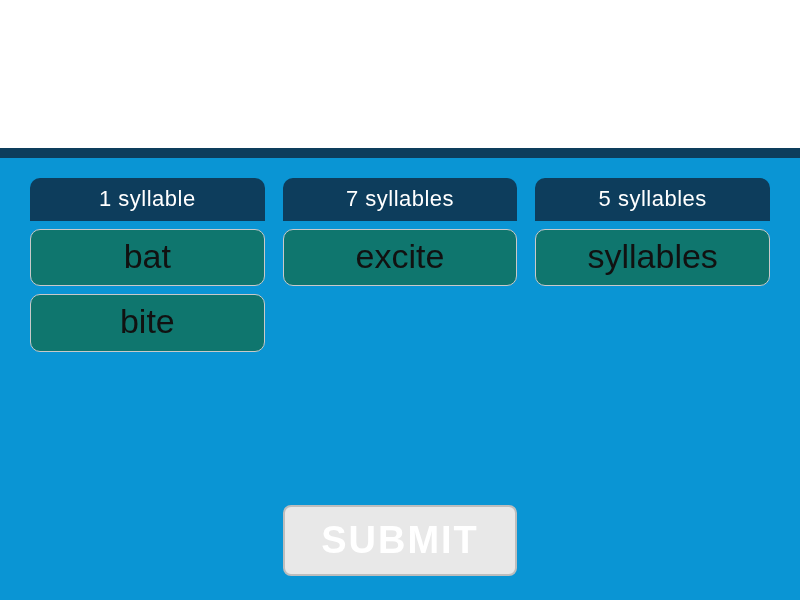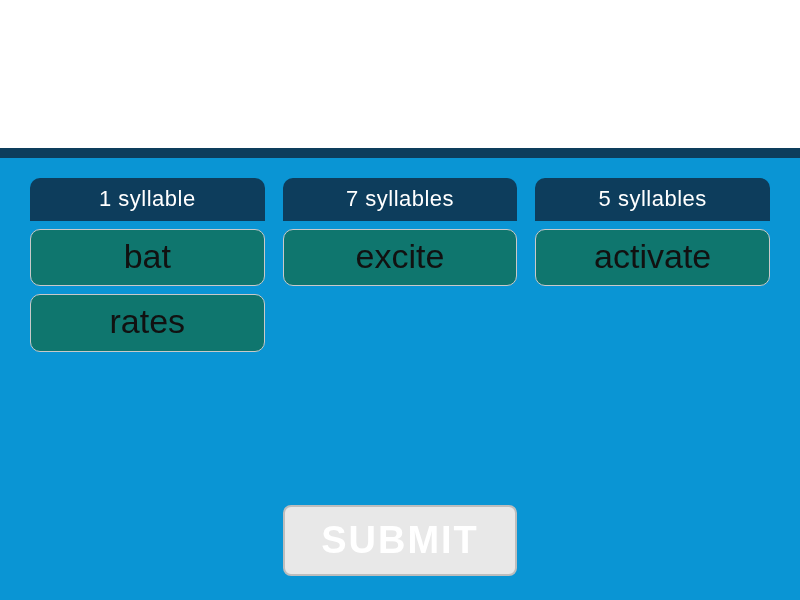--- a/index.html
+++ b/index.html
@@ -52,31 +52,31 @@
 <div class="stage">
   <div class="top-gap"></div>
   <div class="divider"></div>
   <div class="board">
 
     <div class="columns">
 
       <div class="column">
         <div class="col-header">1 syllable</div>
         <div class="card">bat</div>
-        <div class="card">rates</div>
+        <div class="card">bite</div>
       </div>
 
       <div class="column">
         <div class="col-header">7 syllables</div>
         <div class="card">excite</div>
       </div>
 
       <div class="column">
         <div class="col-header">5 syllables</div>
-        <div class="card">activate</div>
+        <div class="card">syllables</div>
       </div>
 
     </div>
 
     <div class="spacer"></div>
 
     <div class="submit-wrap">
       <button class="submit-btn">SUBMIT</button>
     </div>
 

